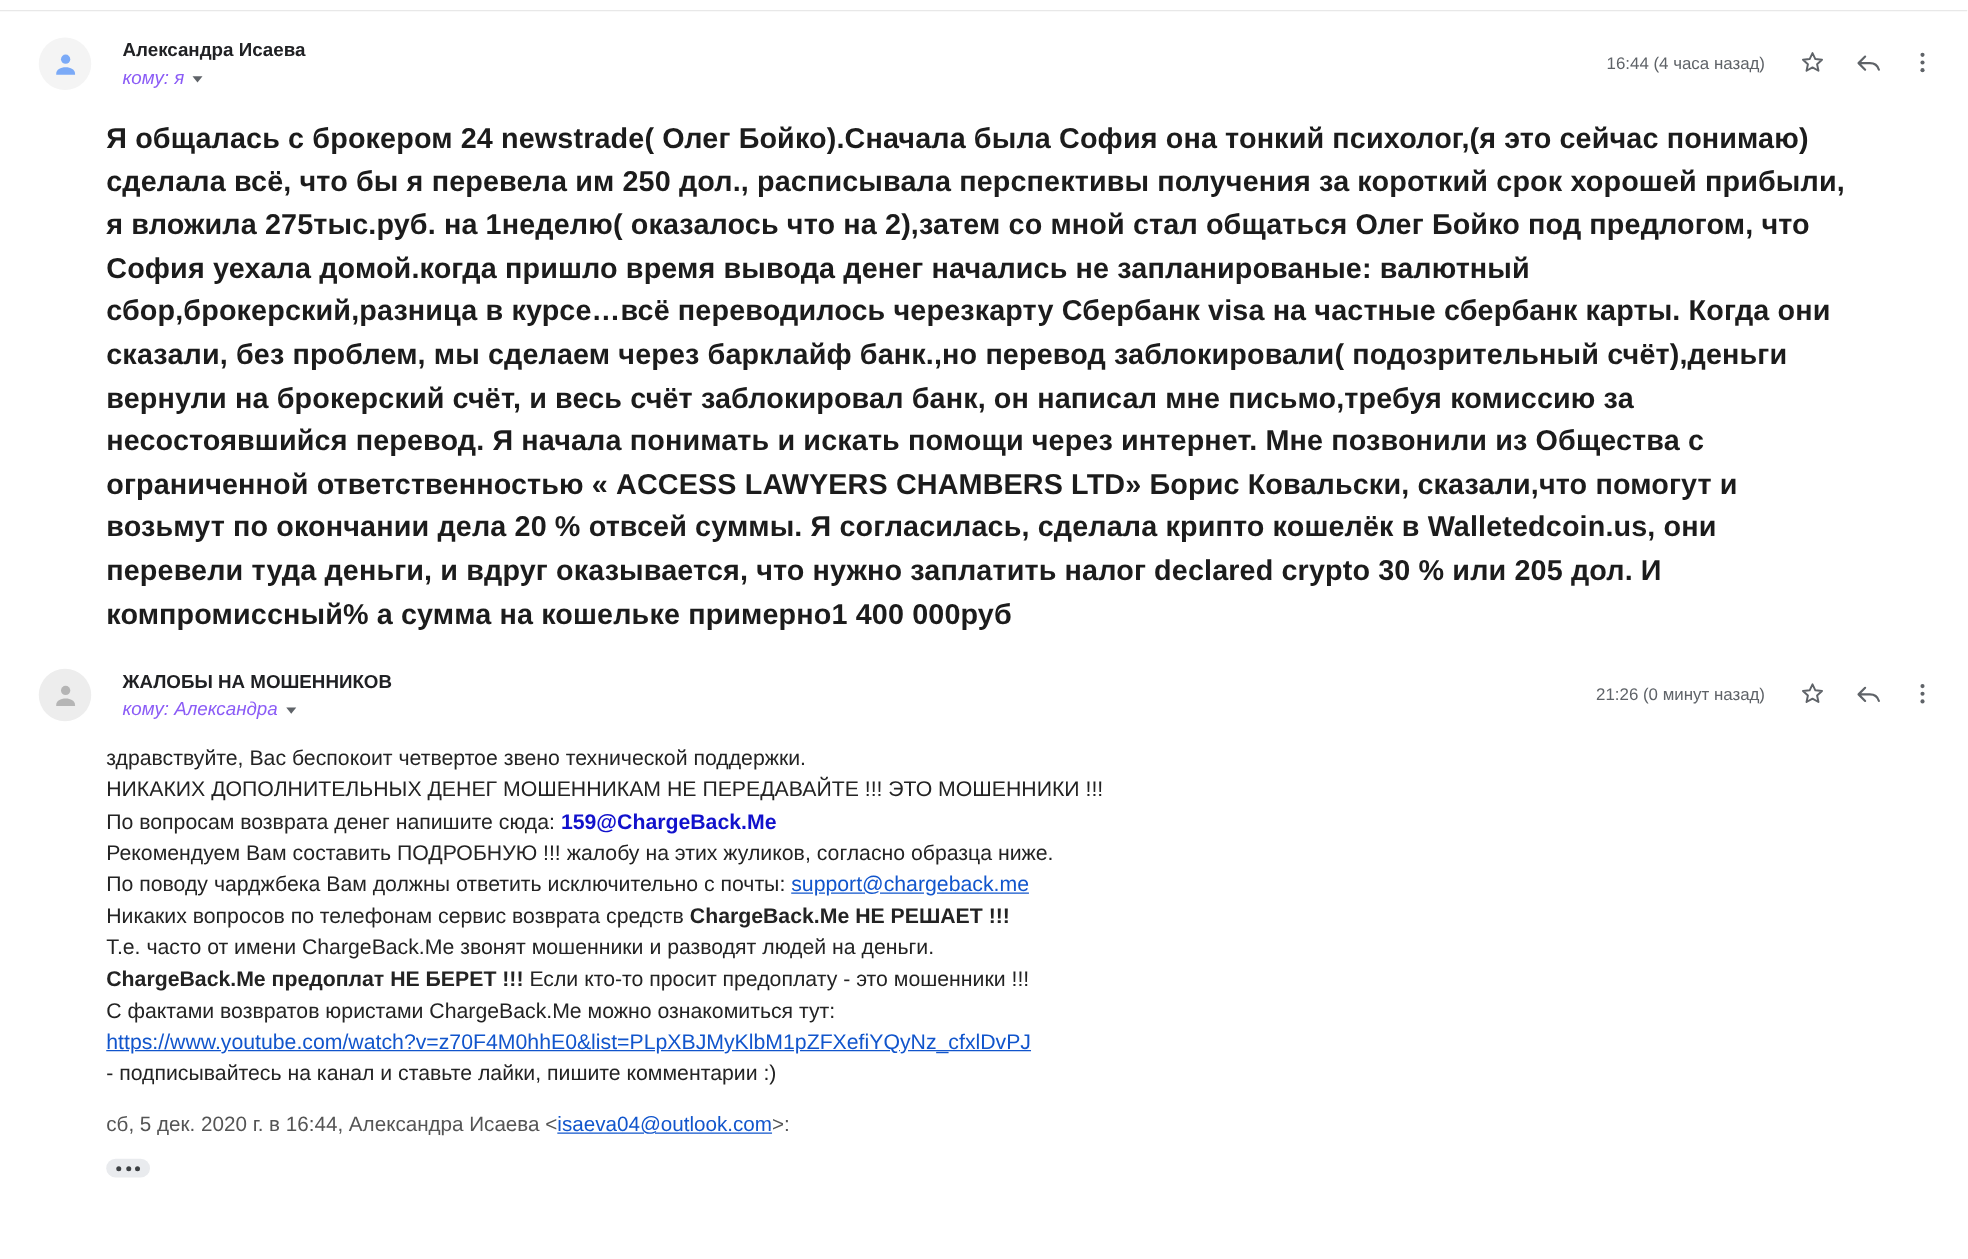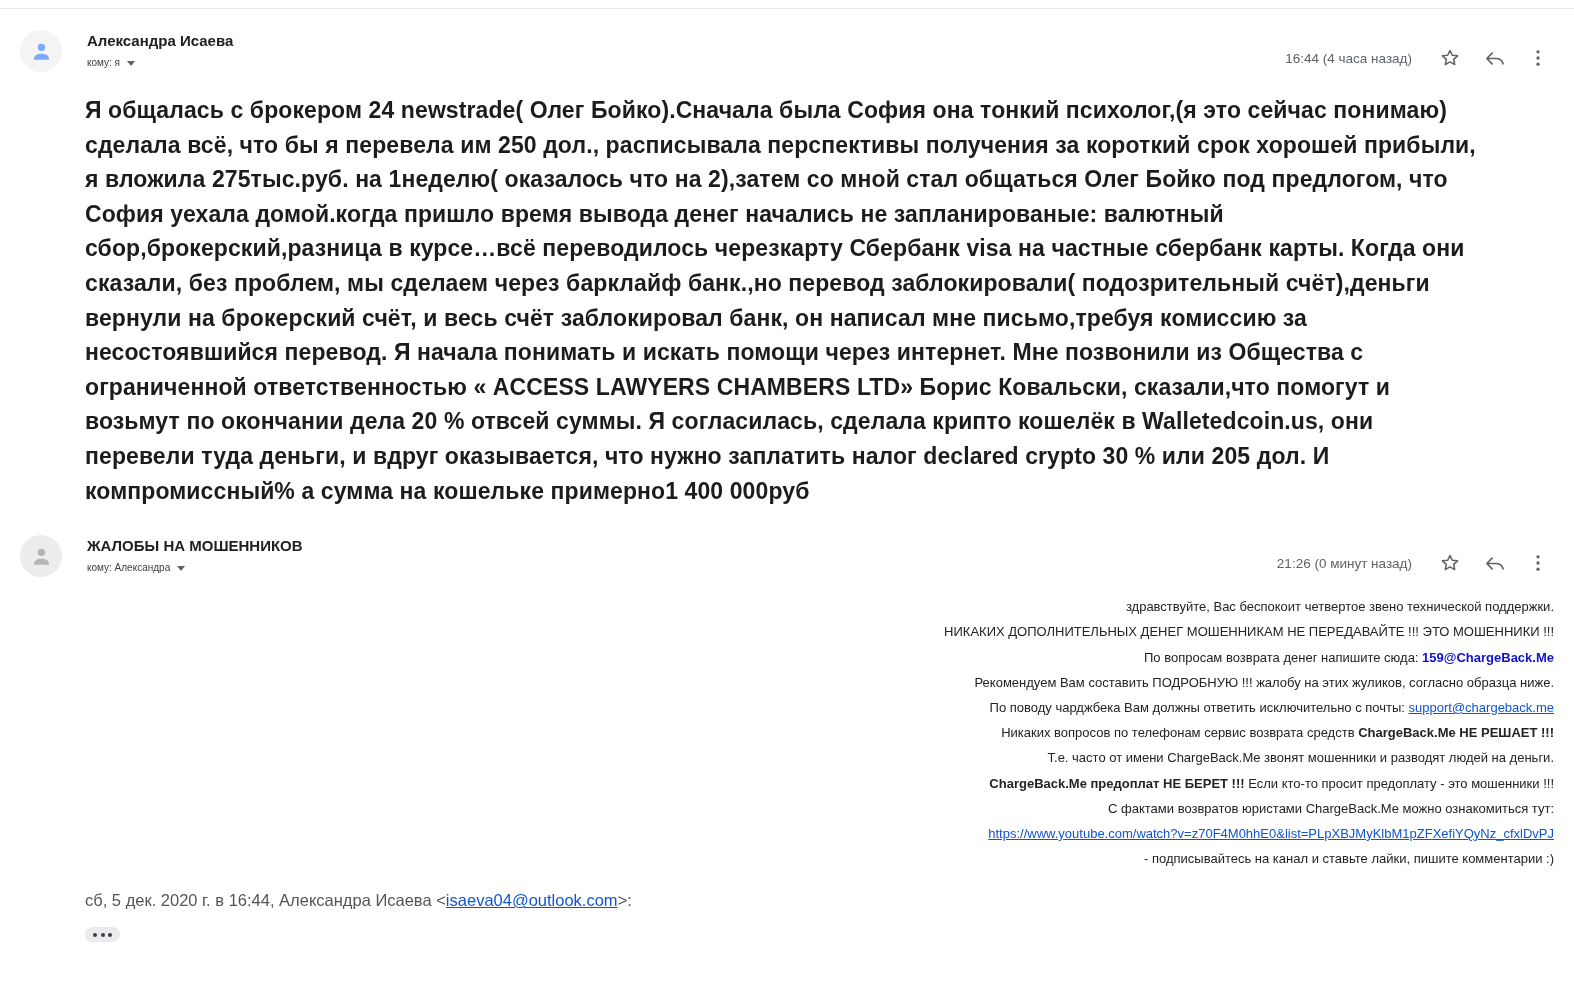--- a/index.html
+++ b/index.html
@@ -7,33 +7,33 @@
   body {
     width:1574px; height:1007px; overflow:hidden;
     font-family:"Liberation Sans", sans-serif;
     color:#202124;
   }
   .thread { padding-top:8px; }
   .thread-rule { border-top:1px solid #e8e8e8; height:0; }
 
   
   .message { position:relative; }
-  .msg-header { display:flex; align-items:flex-end; padding:0 14px 0 20px; }
+  .msg-header { display:flex; align-items:flex-start; padding:0 14px 0 20px;margin-left:11px; }
   .m1 .msg-header { margin-top:21px; }
   .m2 .msg-header { margin-top:27px; }
   .avatar {
     width:42px; height:42px; border-radius:50%;
     display:flex; align-items:center; justify-content:center;
     flex:0 0 auto; margin-right:25px; cursor:pointer;
   }
   .avatar.a-blue { background:#f4f4f4; }
   .avatar.a-gray { background:#ededed; }
   .sender-block { padding-top:1px; }
   .sender-name { font-size:15px; font-weight:700; color:#202124; line-height:20px; }
-  .recipient { font-size:10px; color:#404040; line-height:18px; margin-top:3px; display:flex; align-items:center; cursor:pointer; }
+  .recipient { font-size:15px; color:#8b5cf6; line-height:18px; margin-top:3px; display:flex; align-items:center; cursor:pointer;font-style:italic; }
   .caret {
     width:0; height:0; margin-left:7px; margin-top:1px;
     border-left:4.5px solid transparent; border-right:4.5px solid transparent;
     border-top:5px solid #5f6368;
   }
   .header-right { margin-left:auto; display:flex; align-items:center; padding-top:6px; }
   .timestamp { font-size:13.5px; color:#5f6368; white-space:nowrap; margin-right:16px; }
   .icon-btn {
     width:44px; height:28px; display:flex; align-items:center; justify-content:center;
     cursor:pointer; border:none; background:transparent; padding:0;
@@ -41,21 +41,21 @@
 
   
   .body-1 {
     margin:21px 20px 0 85px;
     font-size:23px; font-weight:700; color:#1c1c1c;
     line-height:34.6px; letter-spacing:0.1px;
   }
   .body-1 .line { white-space:nowrap; }
   .body-2 {
     margin:17px 20px 0 85px;
-    font-size:13px; color:#232323; line-height:25.2px;text-align:right;
+    font-size:17px; color:#232323; line-height:25.2px;
   }
   .body-2 .line { white-space:nowrap; min-height:25.2px; }
   .b { font-weight:700; }
   a.lnk { color:#1155cc; cursor:pointer; }
   a.lnk-bold { color:#1111cc; font-weight:700; text-decoration:none; cursor:pointer; }
   .quote-line {
     margin:17px 20px 0 85px;
     font-size:16.5px; color:#555; line-height:24px; white-space:nowrap;
   }
   .trim-btn {

